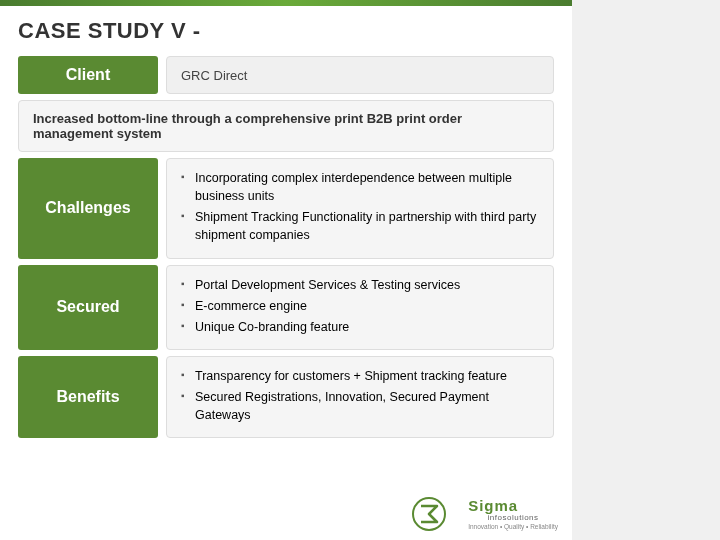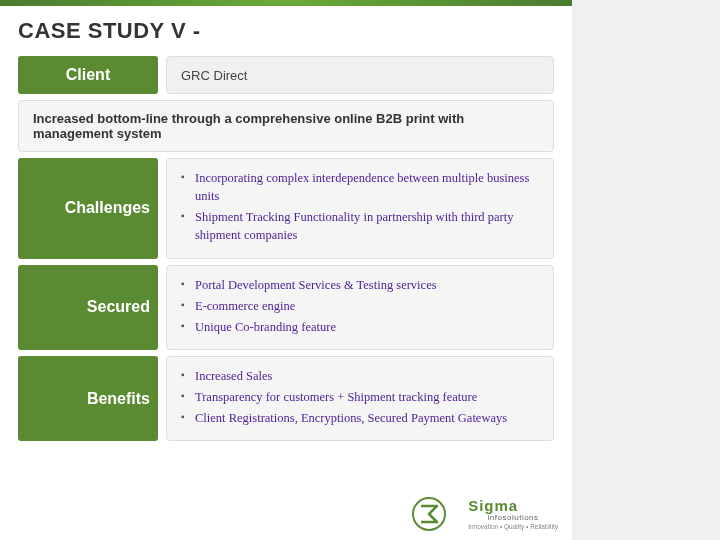--- a/index.html
+++ b/index.html
@@ -100,41 +100,39 @@
 
     
     .bullet-list {
       list-style: none;
       padding: 0;
       margin: 0;
     }
 
     .bullet-list li {
       font-size: 12.5px;
-      color: #4c1d95;
+      color: #000000;
       margin-bottom: 3px;
       padding-left: 14px;
       position: relative;
       line-height: 1.45;
-      font-family: Liberation Serif, serif;
     }
 
     .bullet-list li::before {
       content: "▪";
       position: absolute;
       left: 0;
       color: #555555;
       font-size: 10px;
       top: 1px;
     }
 
     
     .label-cell.tall {
       min-height: 80px;
-      justify-content: flex-end;
     }
 
     .value-cell.tall {
       min-height: 80px;
     }
 
     
     .logo-area {
       position: absolute;
       bottom: 8px;
@@ -190,21 +188,21 @@
       <div class="label-cell client-row">
         <span>Client</span>
       </div>
       <div class="value-cell client-val">
         <span class="text">GRC Direct</span>
       </div>
     </div>
 
     <div class="row">
       <div class="value-cell">
-        <span class="text bold">Increased bottom-line through a comprehensive online B2B print with management system</span>
+        <span class="text bold">Increased bottom-line through a comprehensive print B2B print order management system</span>
       </div>
     </div>
 
     <div class="row">
       <div class="label-cell tall">
         <span>Challenges</span>
       </div>
       <div class="value-cell tall">
         <ul class="bullet-list">
           <li>Incorporating complex interdependence between multiple business units</li>
@@ -225,23 +223,22 @@
         </ul>
       </div>
     </div>
 
     <div class="row">
       <div class="label-cell tall">
         <span>Benefits</span>
       </div>
       <div class="value-cell tall">
         <ul class="bullet-list">
-          <li>Increased Sales</li>
           <li>Transparency for customers + Shipment tracking feature</li>
-          <li>Client Registrations, Encryptions, Secured Payment Gateways</li>
+          <li>Secured Registrations, Innovation, Secured Payment Gateways</li>
         </ul>
       </div>
     </div>
 
   </div>
 
   <div class="logo-area">
     <svg class="logo-icon" viewBox="0 0 36 36">
       <circle cx="18" cy="18" r="16" fill="none" stroke="#5a8a32" stroke-width="2"></circle>
       <path d="M10 10 L26 10 L18 18 L26 26 L10 26" fill="none" stroke="#5a8a32" stroke-width="2.5" stroke-linejoin="round"></path>

